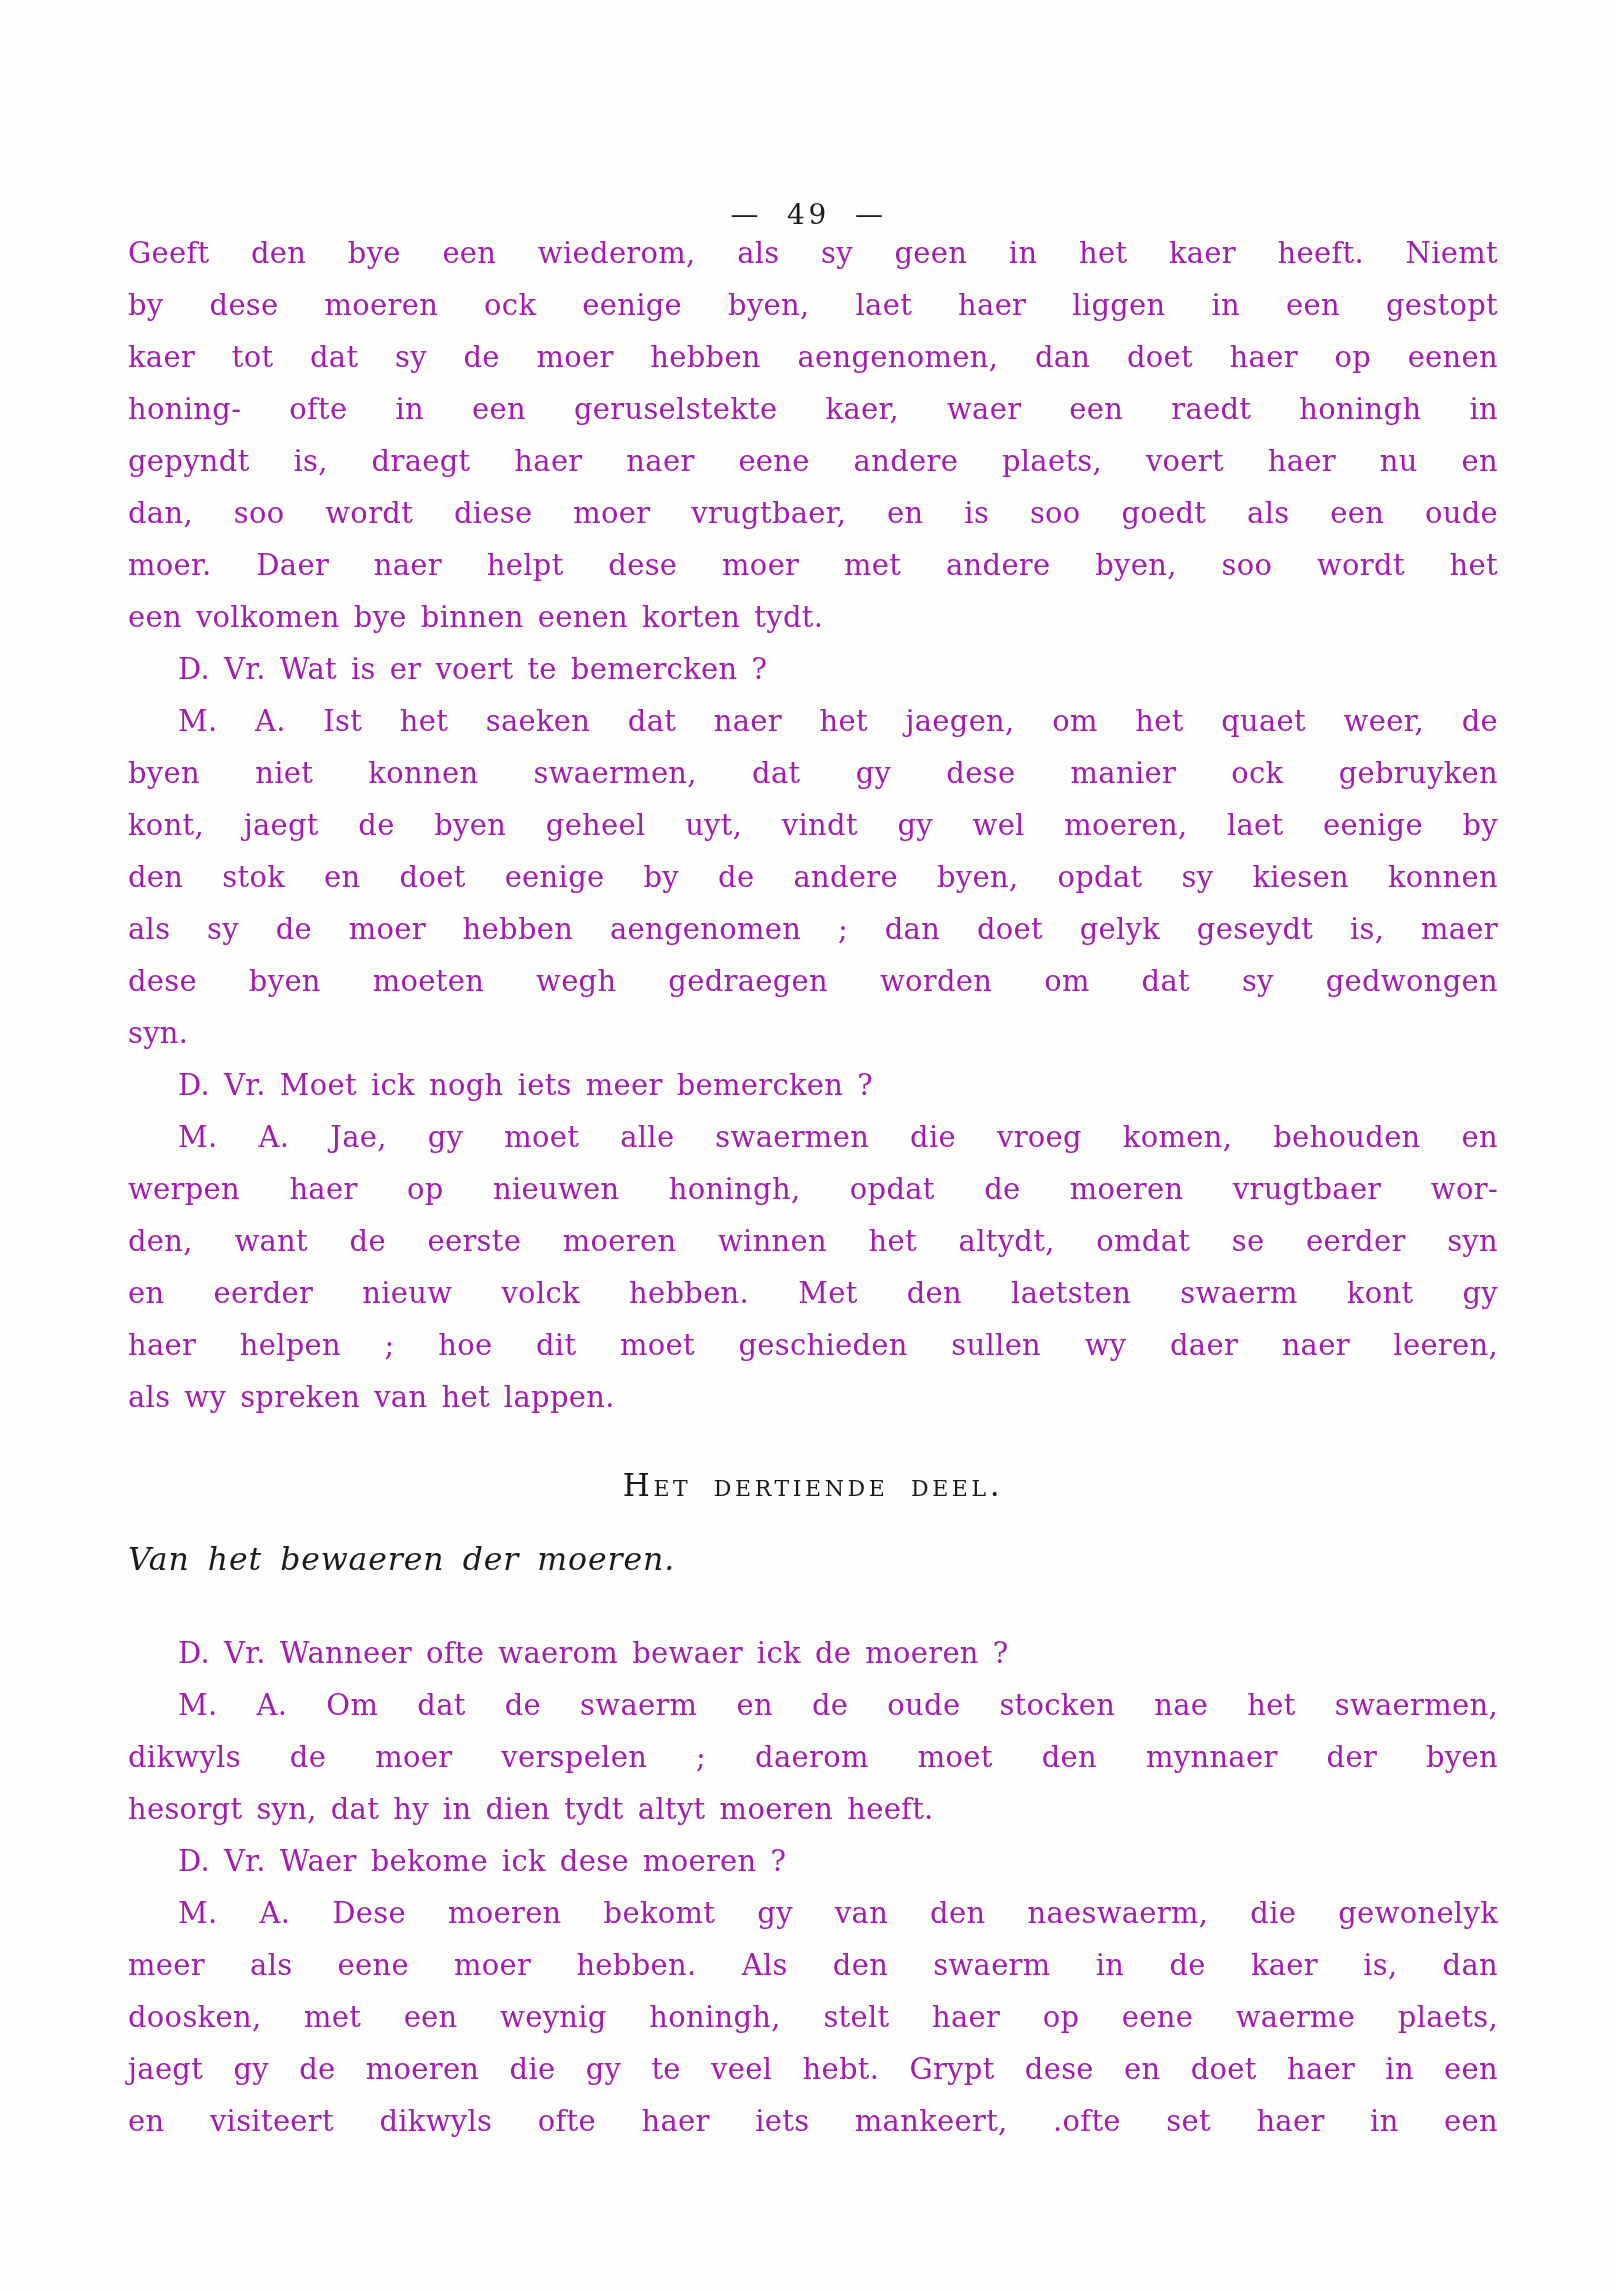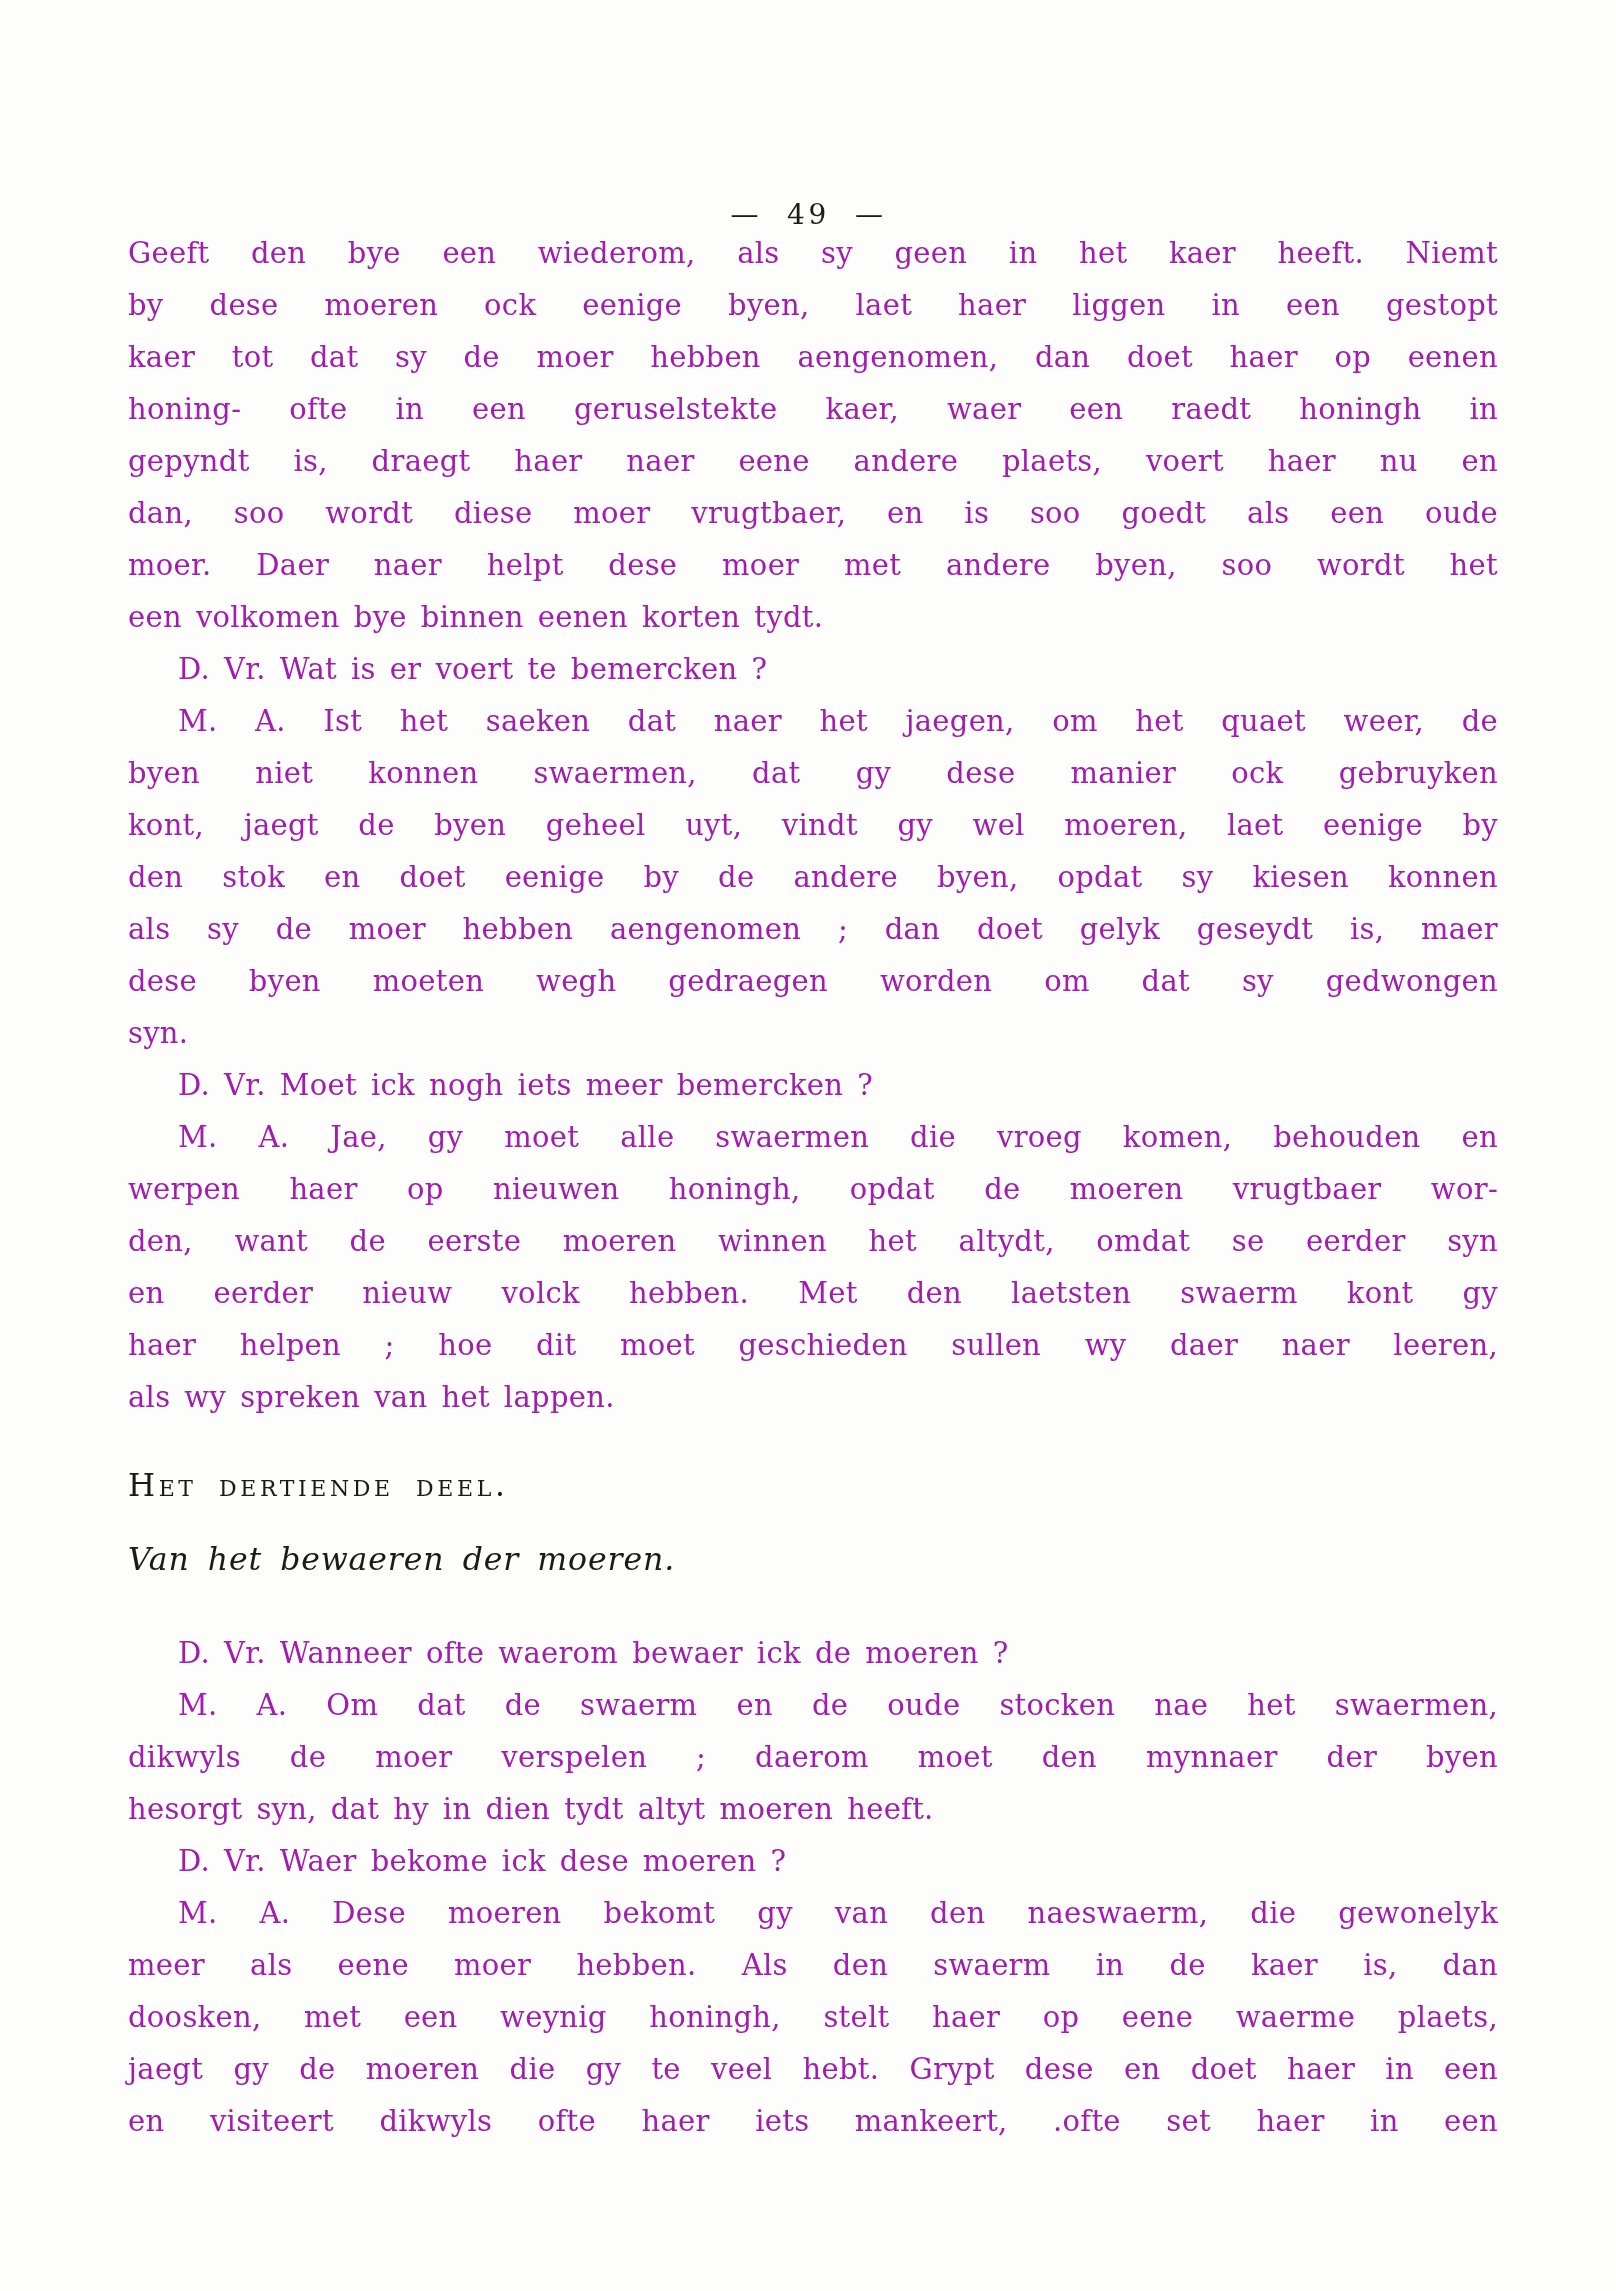--- a/index.html
+++ b/index.html
@@ -54,20 +54,21 @@
     text-align-last: left;
   }
   .line.indent {
     text-indent: 50px;
   }
   .section-heading {
     position: absolute;
     top: 1467px;
     left: 128px;
     width: 1370px;
+    text-align: center;
     font-variant: small-caps;
     font-size: 31px;
     letter-spacing: 3.6px;
     word-spacing: 9px;
     color: #1a1a1a;
   }
   .section-subtitle {
     position: absolute;
     top: 1541px;
     left: 128px;

